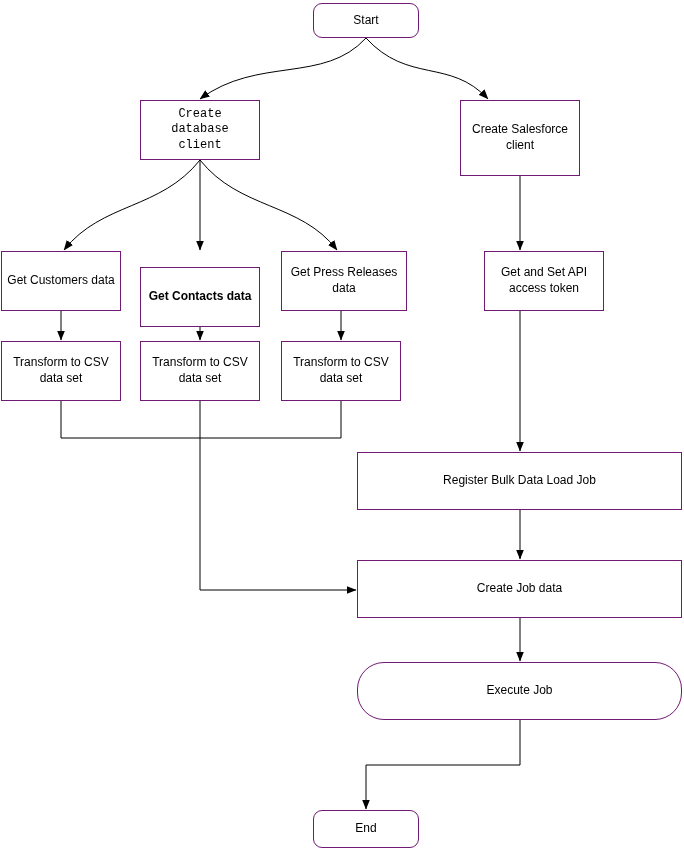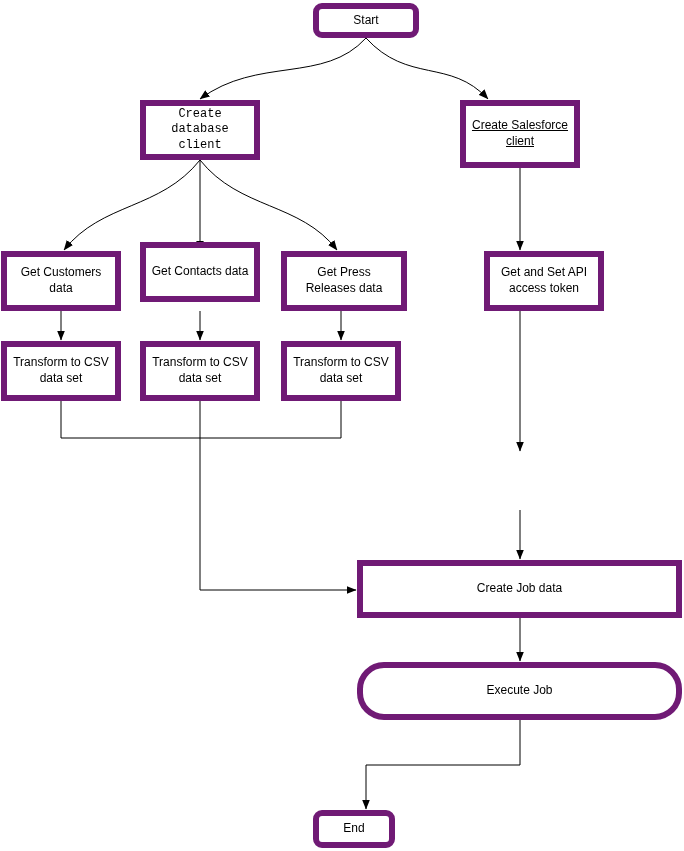--- a/index.html
+++ b/index.html
@@ -18,48 +18,48 @@
   .edges {
     position: absolute;
     left: 0; top: 0;
     width: 684px;
     height: 851px;
   }
   .node {
     position: absolute;
     box-sizing: border-box;
     background: #ffffff;
-    border: 6px solid #701a75;
+    border: 1px solid #701a75;
     display: flex;
     align-items: center;
     justify-content: center;
     text-align: center;
     font-size: 12px;
     line-height: 1.3;
     color: #000000;
     padding: 2px 5px;
   }
   .terminator {
     border-radius: 9px;
   }
   
   #n-start        { left:313px; top:3px;   width:106px; height:35px; }
   #n-create-db    { left:140px; top:100px; width:120px; height:60px;font-family:Liberation Mono, monospace; }
-  #n-create-sf    { left:460px; top:100px; width:120px; height:68px;text-decoration:underline; }
+  #n-create-sf    { left:460px; top:100px; width:120px; height:76px; }
   #n-customers    { left:1px;   top:251px; width:120px; height:60px; }
-  #n-contacts     { left:140px; top:242px; width:120px; height:60px; }
+  #n-contacts     { left:140px; top:267px; width:120px; height:60px;font-weight:bold; }
   #n-press        { left:281px; top:251px; width:126px; height:60px; }
   #n-token        { left:484px; top:251px; width:120px; height:60px; }
   #n-transform1   { left:1px;   top:341px; width:120px; height:60px; }
   #n-transform2   { left:140px; top:341px; width:120px; height:60px; }
   #n-transform3   { left:281px; top:341px; width:120px; height:60px; }
   #n-register     { left:357px; top:452px; width:325px; height:58px; }
   #n-upload       { left:357px; top:560px; width:325px; height:58px; }
   #n-execute      { left:357px; top:662px; width:325px; height:58px;border-radius:27px; }
-  #n-end          { left:313px; top:810px; width:82px; height:38px;text-align:center; }
+  #n-end          { left:313px; top:810px; width:106px; height:38px;text-align:center; }
 </style>
 </head>
 <body>
 
 <div class="canvas">
 
   <svg class="edges" viewBox="0 0 684 851" xmlns="http://www.w3.org/2000/svg">
     <defs>
       <marker id="arrow" viewBox="0 0 10 8" refX="9.5" refY="4" markerWidth="10" markerHeight="8" markerUnits="userSpaceOnUse" orient="auto">
         <path d="M 0 0 L 10 4 L 0 8 z" fill="#000000"></path>
@@ -133,20 +133,23 @@
   </div>
 
   <div class="node" id="n-transform2">
     <span>Transform to CSV data set</span>
   </div>
 
   <div class="node" id="n-transform3">
     <span>Transform to CSV data set</span>
   </div>
 
+  <div class="node" id="n-register">
+    <span>Register Bulk Data Load Job</span>
+  </div>
 
   <div class="node" id="n-upload">
     <span>Create Job data</span>
   </div>
 
   <div class="node" id="n-execute">
     <span>Execute Job</span>
   </div>
 
   <div class="node terminator" id="n-end">

